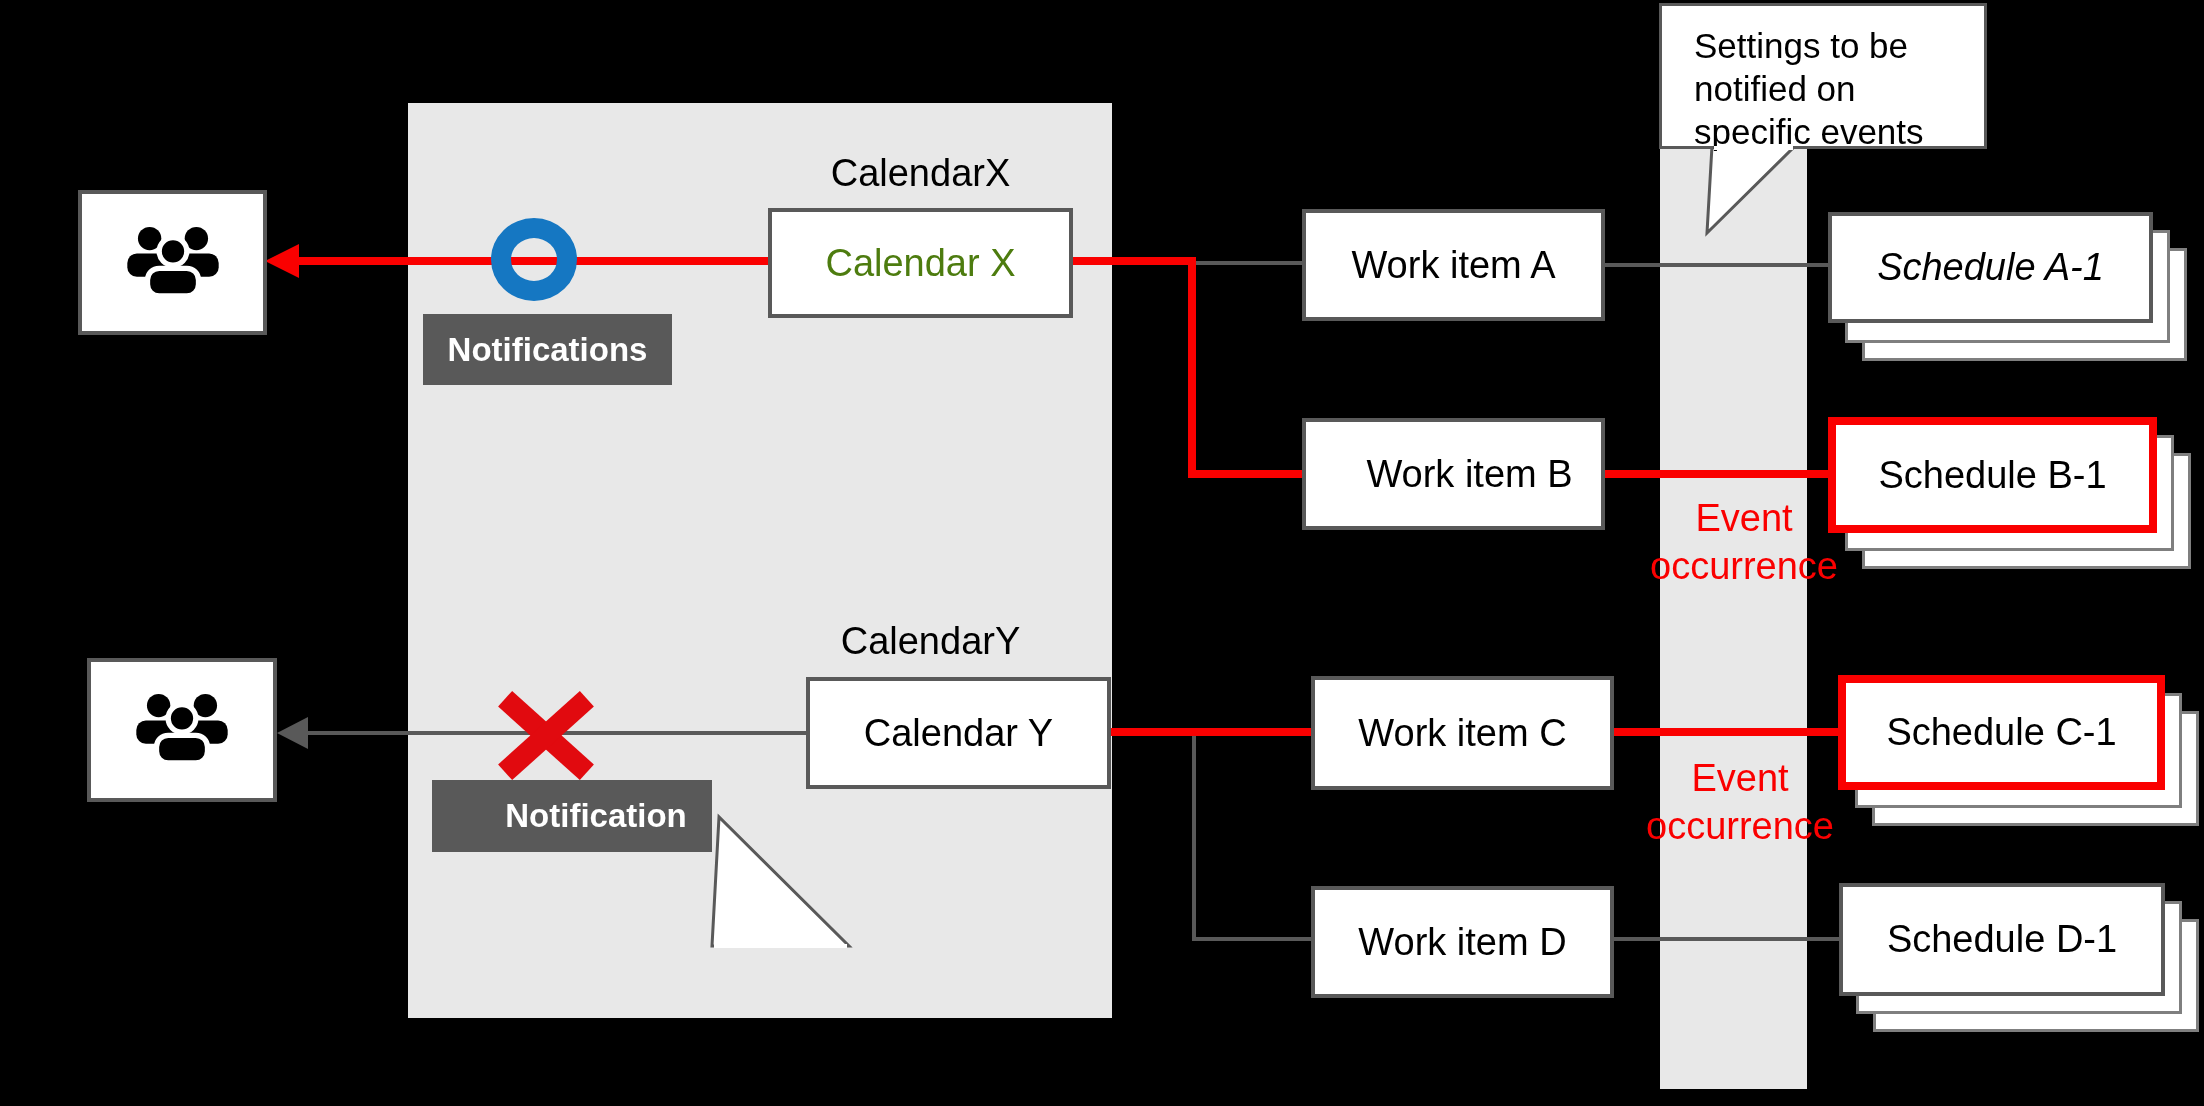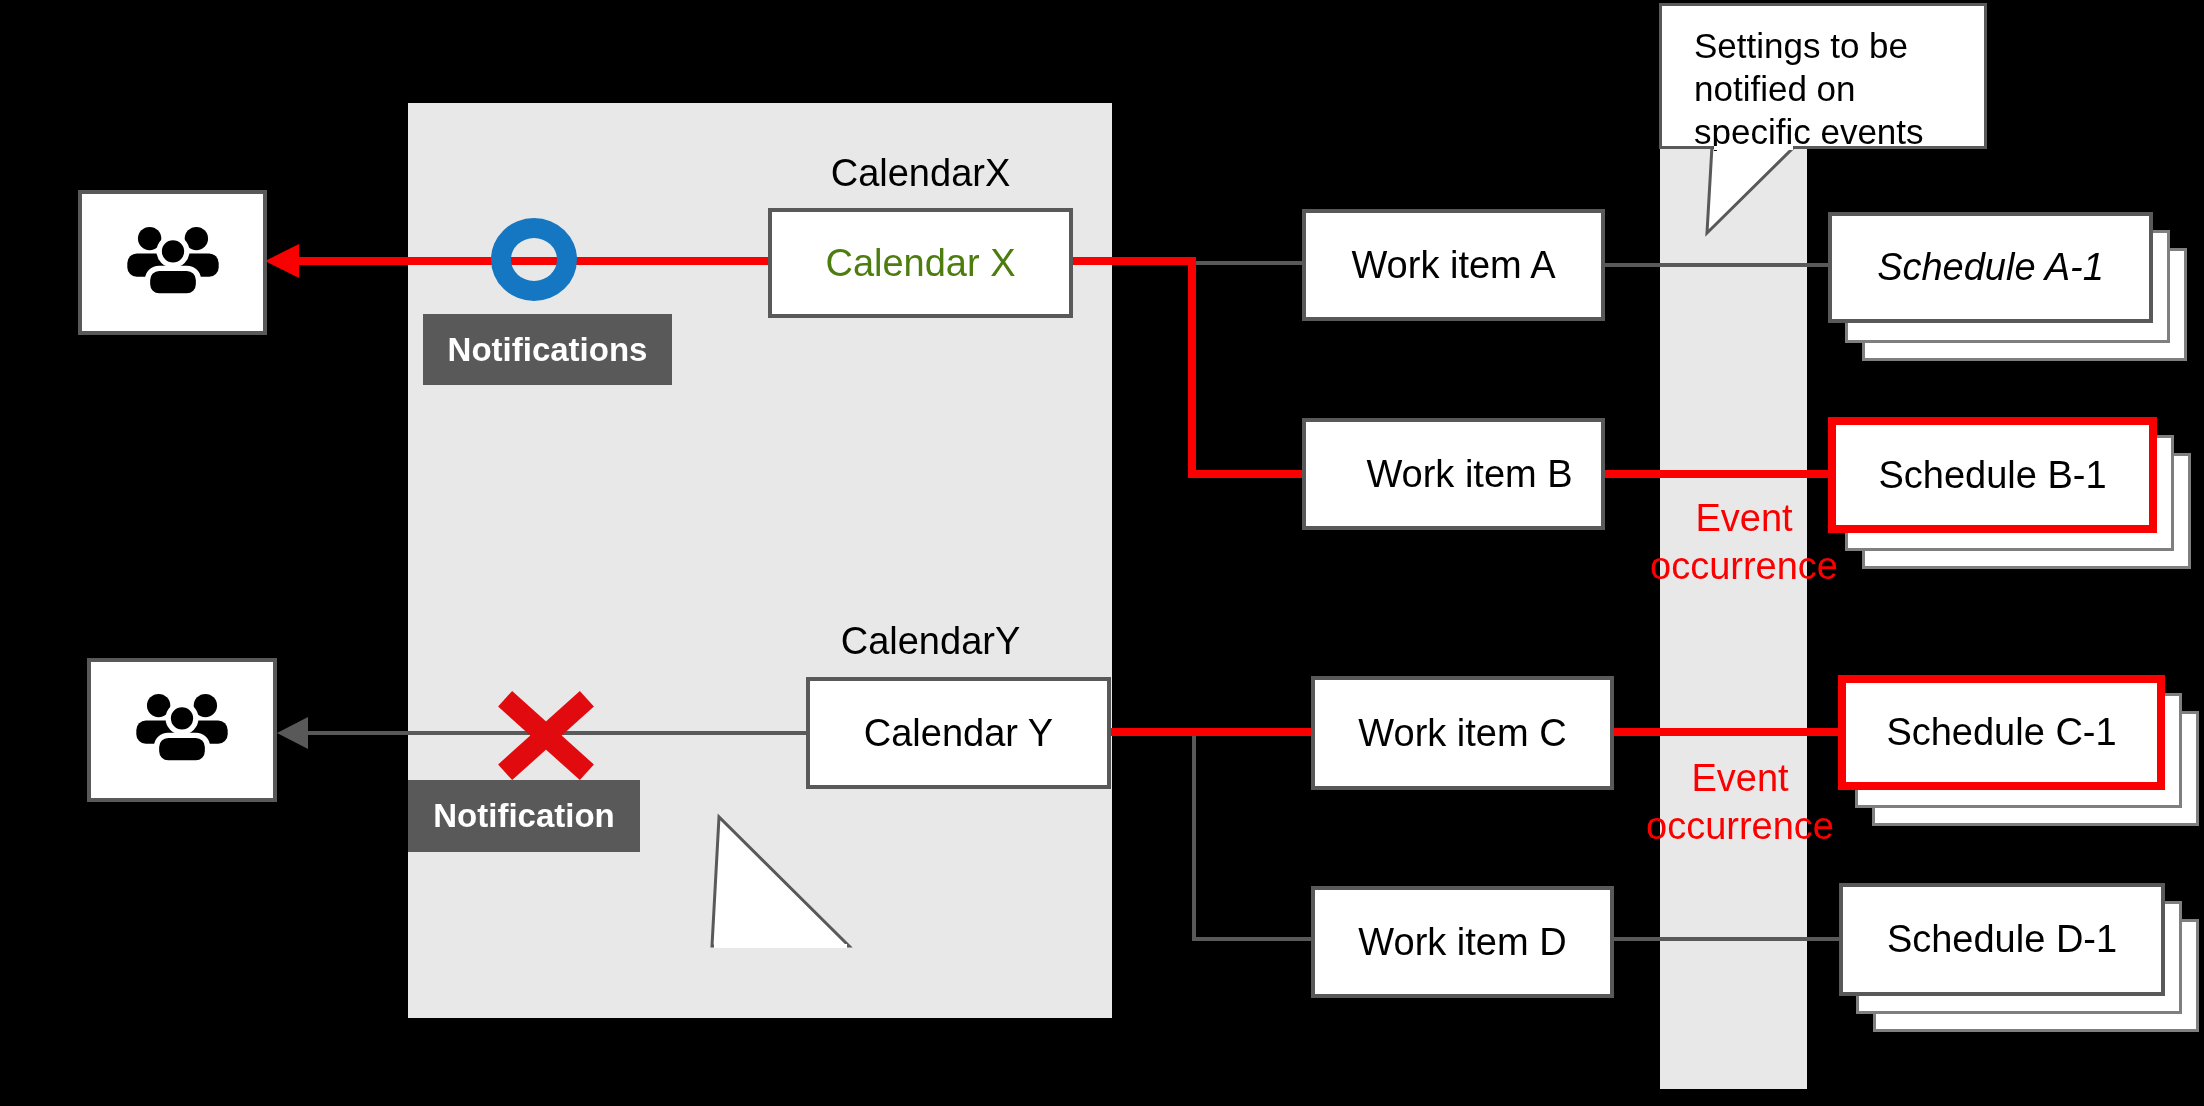--- a/index.html
+++ b/index.html
@@ -110,21 +110,21 @@
   </div>
 
   <div class="abs title-label" style="left:778px;top:620px;width:305px;">CalendarY</div>
   <div class="abs box" style="left:778px;top:677px;width:305px;height:112px;margin-left:28px;">
     <span>Calendar Y</span>
   </div>
 
   <div class="abs badge" style="left:423px;top:314px;width:249px;height:71px;">
     <span>Notifications</span>
   </div>
-  <div class="abs badge" style="left:408px;top:780px;width:232px;height:72px;">
+  <div class="abs badge" style="left:432px;top:780px;width:232px;height:72px;padding-left:48px;">
     <span>Notification</span>
   </div>
 
   <div class="abs box" style="left:1302px;top:209px;width:303px;height:112px;">
     <span>Work item A</span>
   </div>
   <div class="abs box" style="left:1302px;top:418px;width:303px;height:112px;padding-left:32px;">
     <span>Work item B</span>
   </div>
   <div class="abs box" style="left:1311px;top:676px;width:303px;height:114px;">

